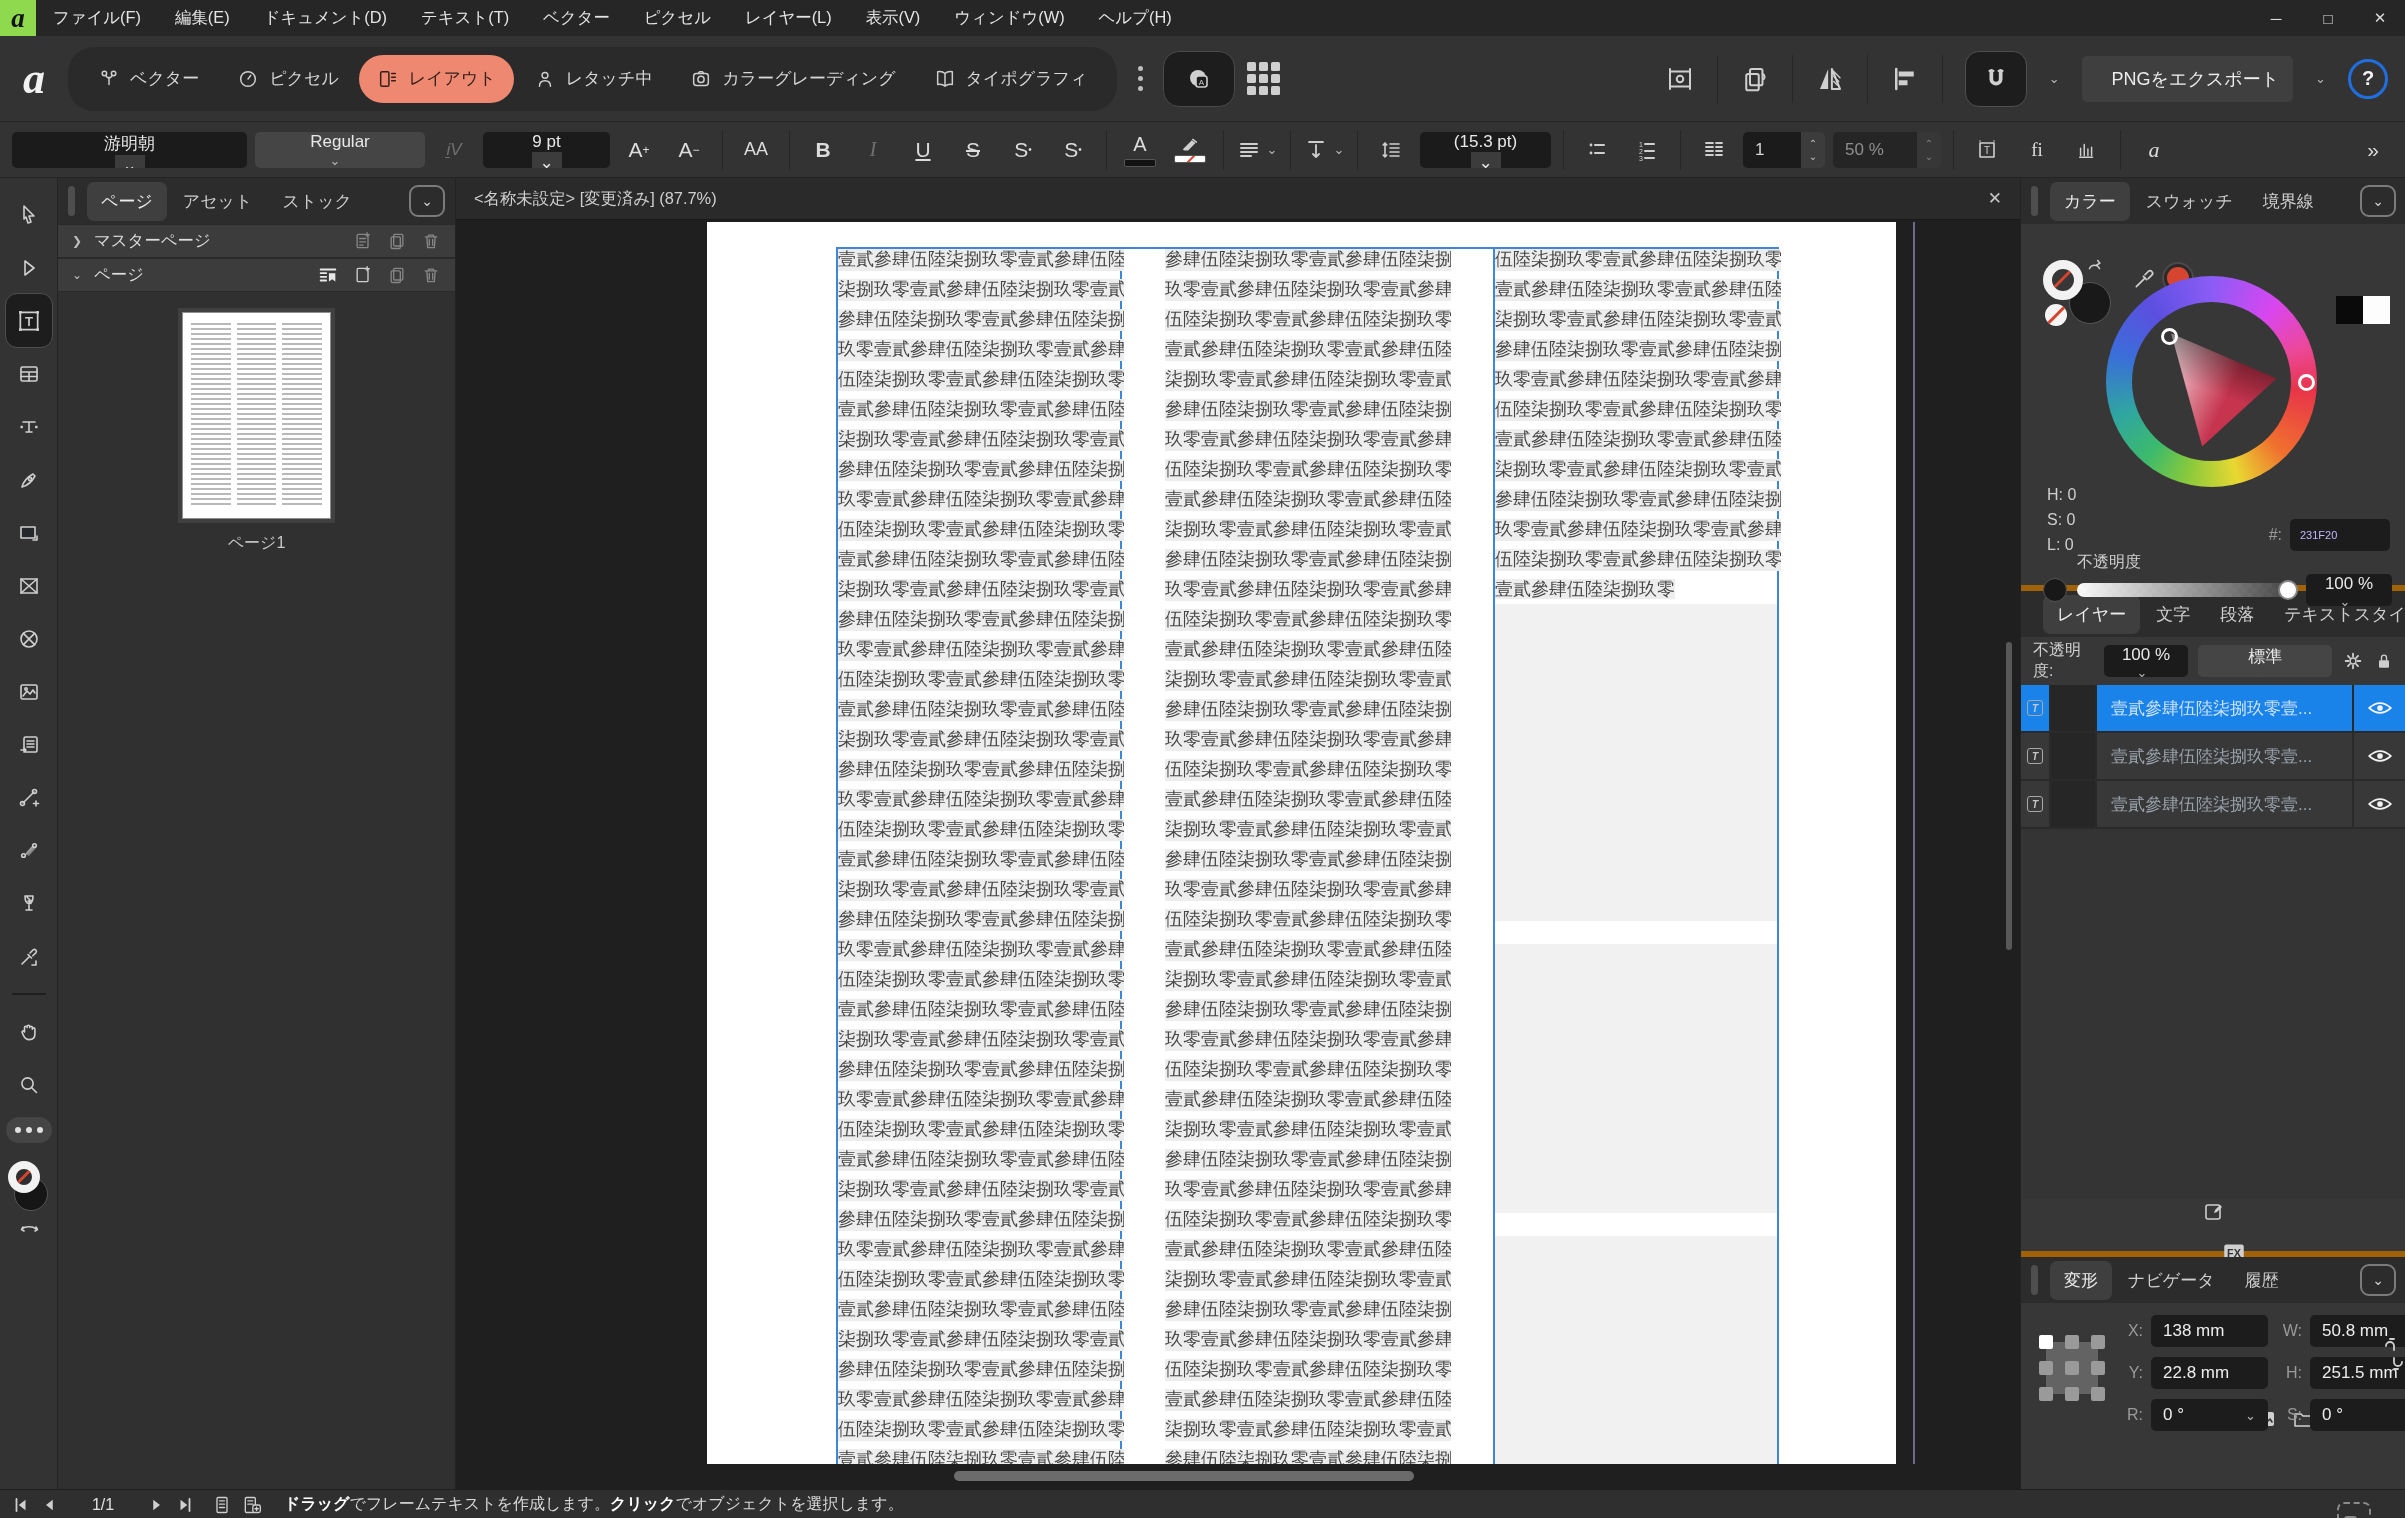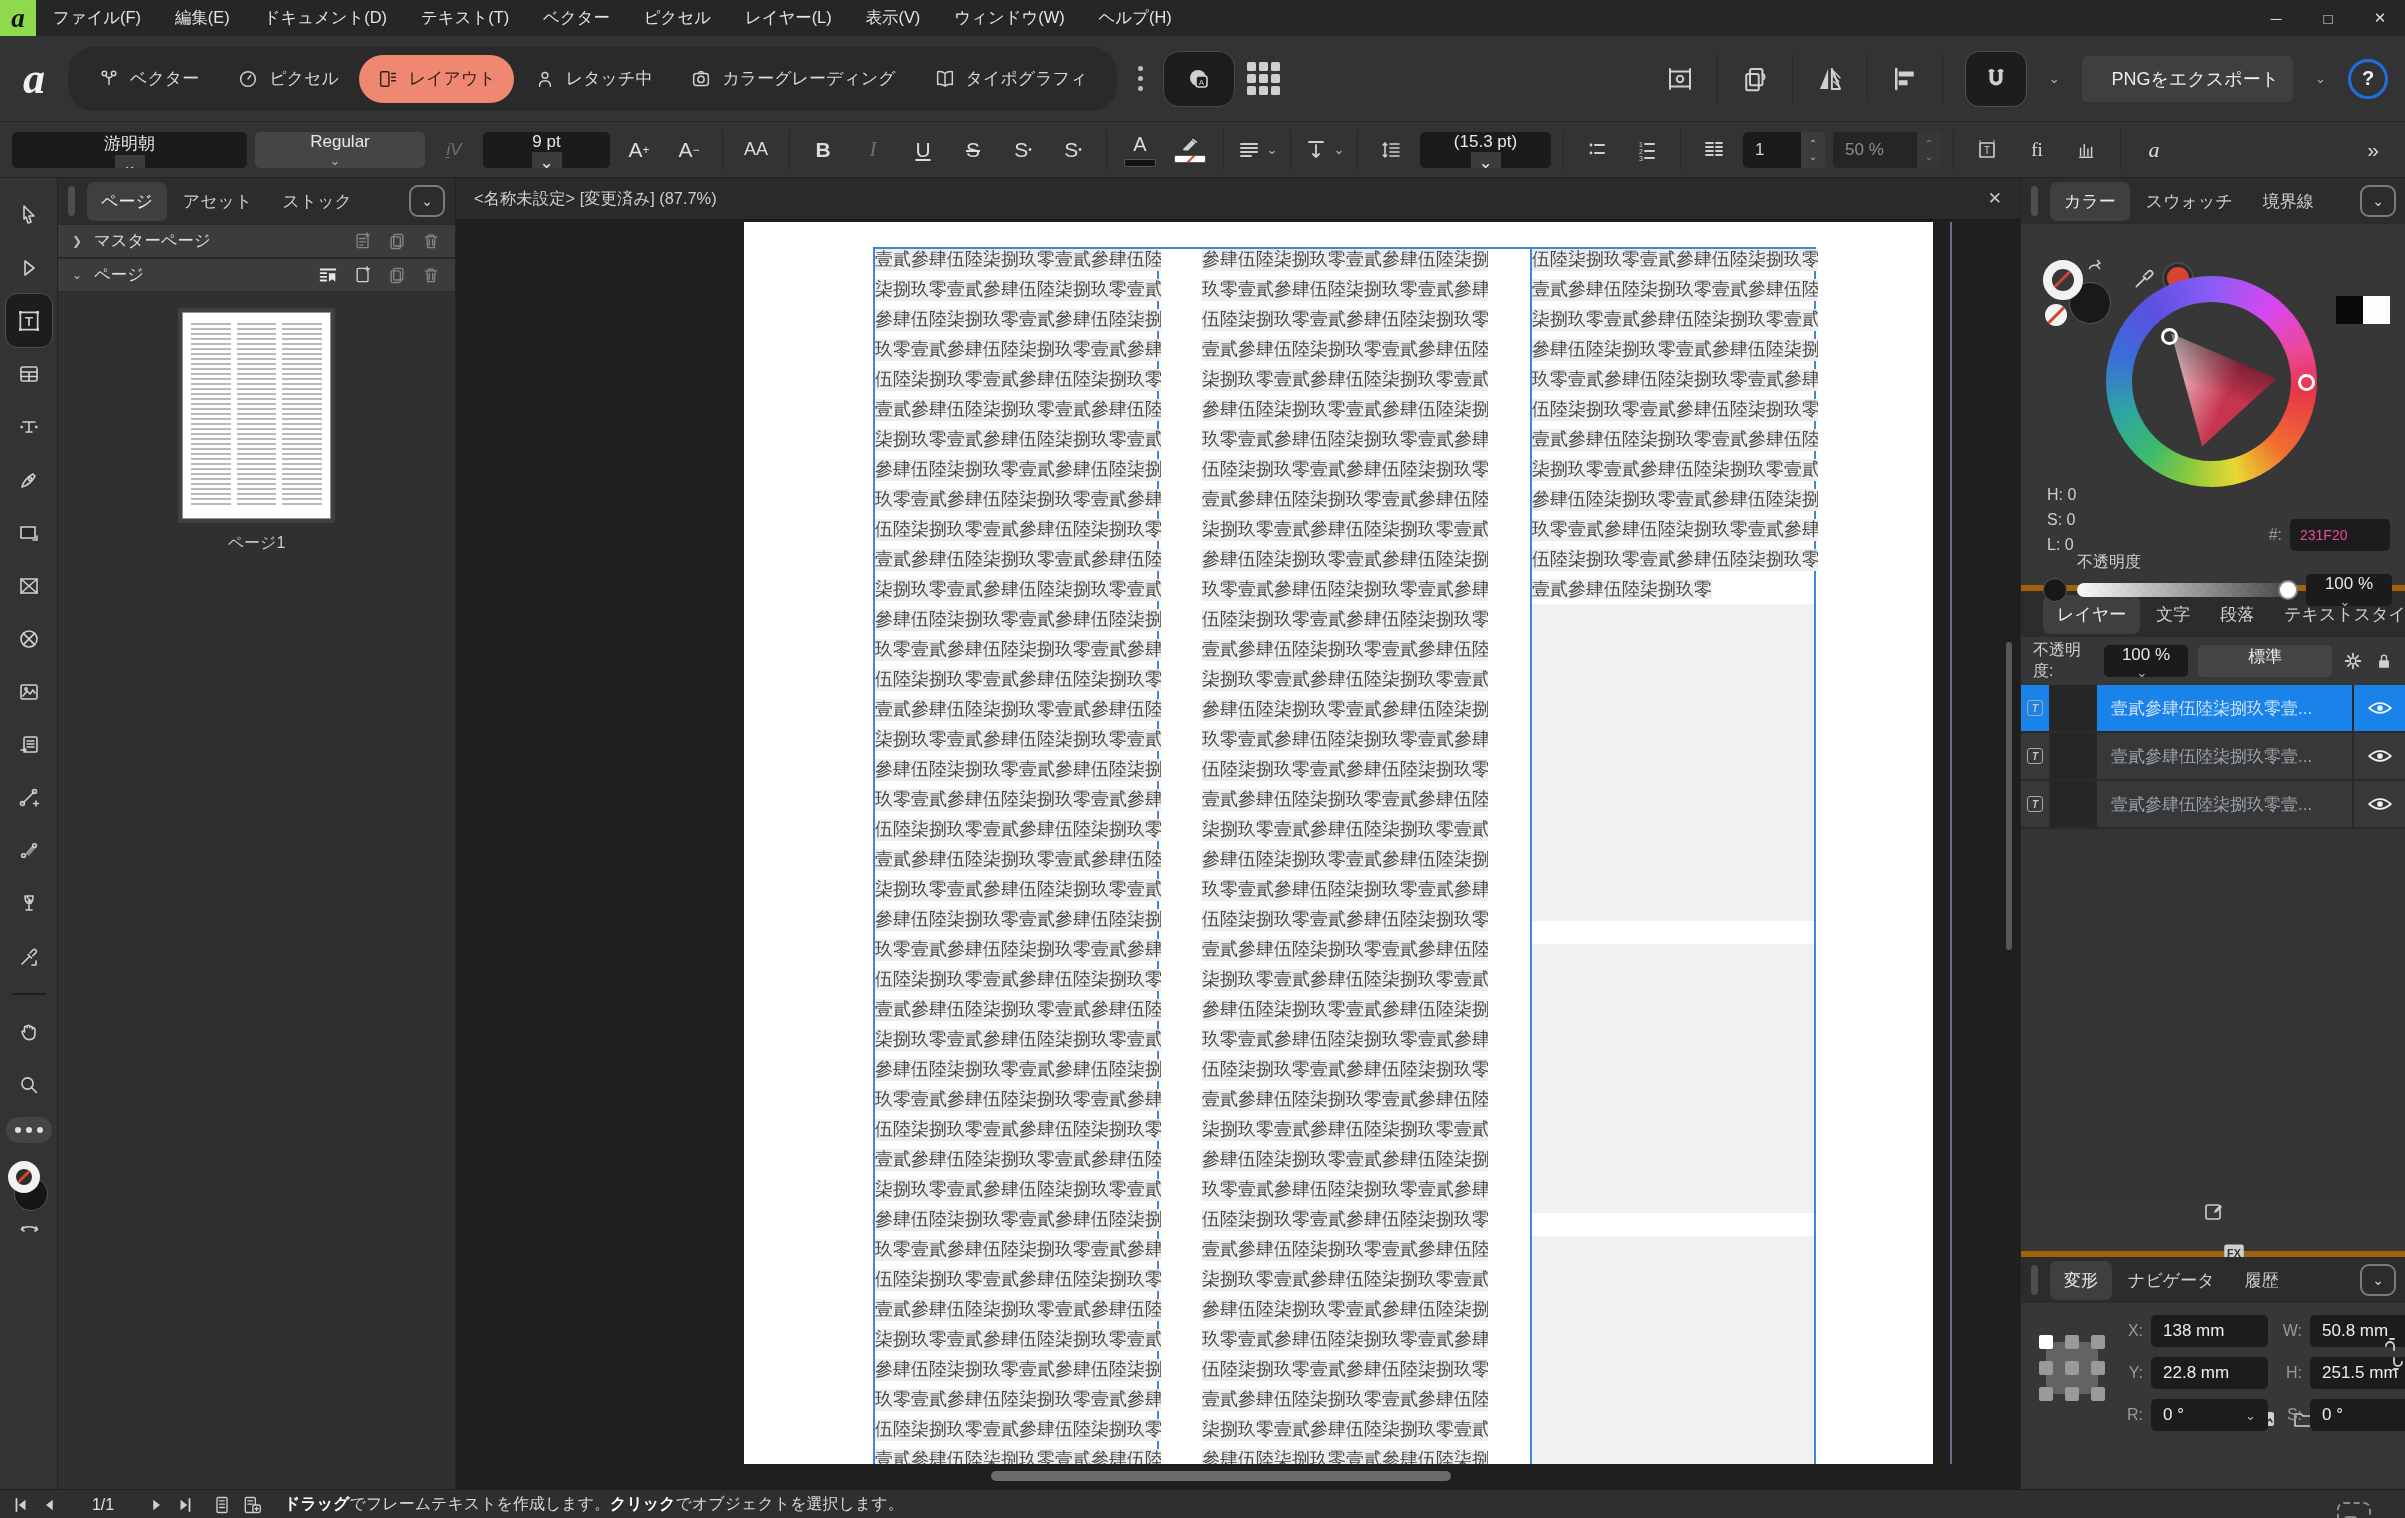--- a/index.html
+++ b/index.html
@@ -83,21 +83,21 @@
   .arrow { font-size:12px; color:#bdbdbd; }
   .thumbwrap { padding-top:20px; display:flex; flex-direction:column; align-items:center; }
   .pagethumb { width:149px; height:207px; background:#fff; border:1px solid #8f8f8f; box-shadow:0 0 0 4px rgba(255,255,255,0.08); padding:10px 8px; display:flex; gap:6px; }
   .pagethumb i { flex:1; background:repeating-linear-gradient(to bottom,#b9b9b9 0 2px,transparent 2px 5px); }
   .thumblabel { margin-top:14px; color:#c9c9c9; font-size:16px; }
 
   
   .canvas { flex:1; background:#1f1f1f; position:relative; overflow:hidden; }
   .doctab { height:42px; background:#2a2a2a; display:flex; align-items:center; padding:0 18px; color:#cfcfcf; font-size:16.4px; border-bottom:1px solid #191919; }
   .doctab .x { margin-left:auto; color:#c4c4c4; font-size:17px; }
-  .view { position:absolute; top:42px; left:0; right:0; bottom:0;margin-left:37px; }
+  .view { position:absolute; top:42px; left:0; right:0; bottom:0; }
   .page { position:absolute; left:251px; top:2px; width:1189px; height:1242px; background:#ffffff; overflow:hidden; }
   .pageshadow { position:absolute; top:2px; width:2px; height:1242px; background:#6f6890; }
   .frame-top { position:absolute; left:129px; top:25px; width:942px; height:2px; }
   .vline { position:absolute; top:25px; bottom:0; width:2px; }
   .col { position:absolute; top:27px; width:286px; overflow:hidden; }
   .tl { height:22px; line-height:21px; margin-bottom:8px; background:#ededed; color:#454545; font-size:18px; white-space:nowrap; overflow:hidden;
         font-family:"Liberation Serif","DejaVu Serif",serif; }
   .tl.tail { background:transparent; }
   .tl.tail span { background:#ededed; }
   .blk { position:absolute; left:788px; width:282px; background:#f1f1f1; }
@@ -112,21 +112,21 @@
            background:conic-gradient(from 0deg,#8b5cf6,#d946ef 40deg,#ec4899 70deg,#e8344a 95deg,#f0702e 135deg,#e8d832 165deg,#86c93c 195deg,#3cba6c 220deg,#2fa6a0 250deg,#3a6fd8 285deg,#5b4fe0 320deg,#8b5cf6 360deg); }
   .wheel::after { content:''; position:absolute; inset:26px; border-radius:50%; background:#373737; }
   .tri { position:absolute; inset:28px; border-radius:50%; z-index:2;
          background:linear-gradient(200deg, rgba(0,0,0,0.95) 8%, rgba(0,0,0,0) 55%),
                     linear-gradient(115deg, #ffffff 18%, rgba(255,255,255,0) 60%), #c6344e;
          clip-path:polygon(92% 48%, 24% 19%, 44% 92%); }
   .marker { position:absolute; width:17px; height:17px; border-radius:50%; border:3px solid #fff; z-index:3; }
   .hsl { position:absolute; left:26px; top:259px; font-size:16px; color:#cfcfcf; line-height:1.55; }
   .hexrow { position:absolute; right:16px; top:295px; display:flex; align-items:center; gap:8px; }
   .hexrow .lab { color:#9a9a9a; font-size:16px; }
-  .hexbox { width:100px; height:32px; background:#1c1c1c; border-radius:5px; display:flex; align-items:center; padding:0 10px; color:#ec4899; font-size:14px; }
+  .hexbox { width:100px; height:32px; background:#1c1c1c; border-radius:5px; display:flex; align-items:center; padding:0 10px; color:#c4b5fd; font-size:11px; }
   .bwswatch { position:absolute; right:16px; top:72px; width:54px; height:28px; display:flex; }
   .bwswatch i { flex:1; } .bwswatch i.b { background:#0a0a0a; } .bwswatch i.w { background:#fdfdfd; }
   .strokefill { position:absolute; left:22px; top:36px; width:76px; height:66px; }
   .sf-fill { position:absolute; left:26px; top:22px; width:42px; height:42px; border-radius:50%; background:#191919; border:1px solid #555; }
   .sf-stroke { position:absolute; left:0; top:0; width:40px; height:40px; border-radius:50%; background:#373737; border:9px solid #f2f2f2; overflow:hidden; }
   .sf-stroke::after { content:''; position:absolute; left:8px; top:-6px; width:3px; height:34px; background:#d6452f; transform:rotate(45deg); }
   .sf-none { position:absolute; left:2px; top:44px; width:22px; height:22px; border-radius:50%; background:#f5f5f5; overflow:hidden; }
   .sf-none::after { content:''; position:absolute; left:10px; top:-3px; width:3px; height:28px; background:#d6452f; transform:rotate(45deg); }
   .pickerred { position:absolute; left:111px; top:40px; display:flex; align-items:center; gap:6px; }
   .reddot { width:28px; height:28px; border-radius:50%; background:#d6452f; border:3px solid #2a2a2a; box-shadow:0 0 0 2px #4a4a4a; }

